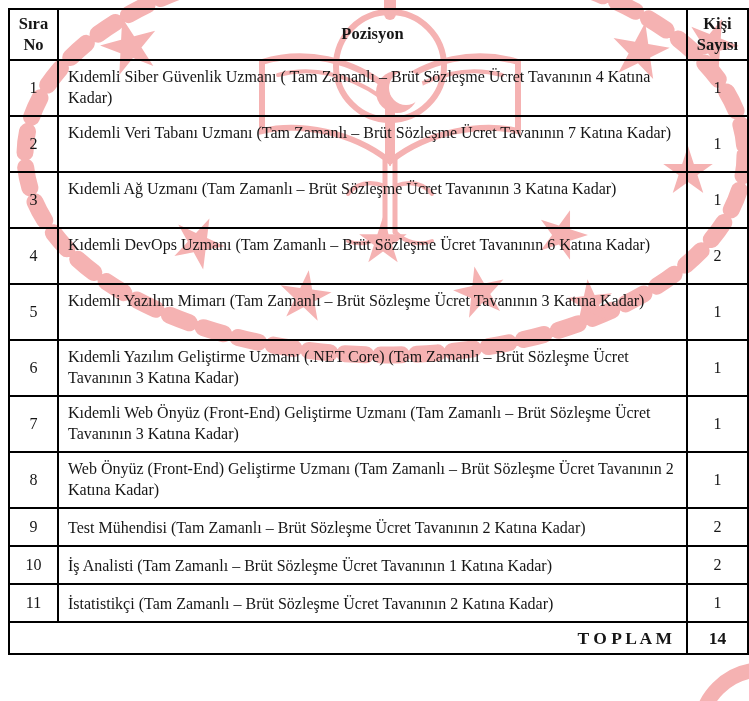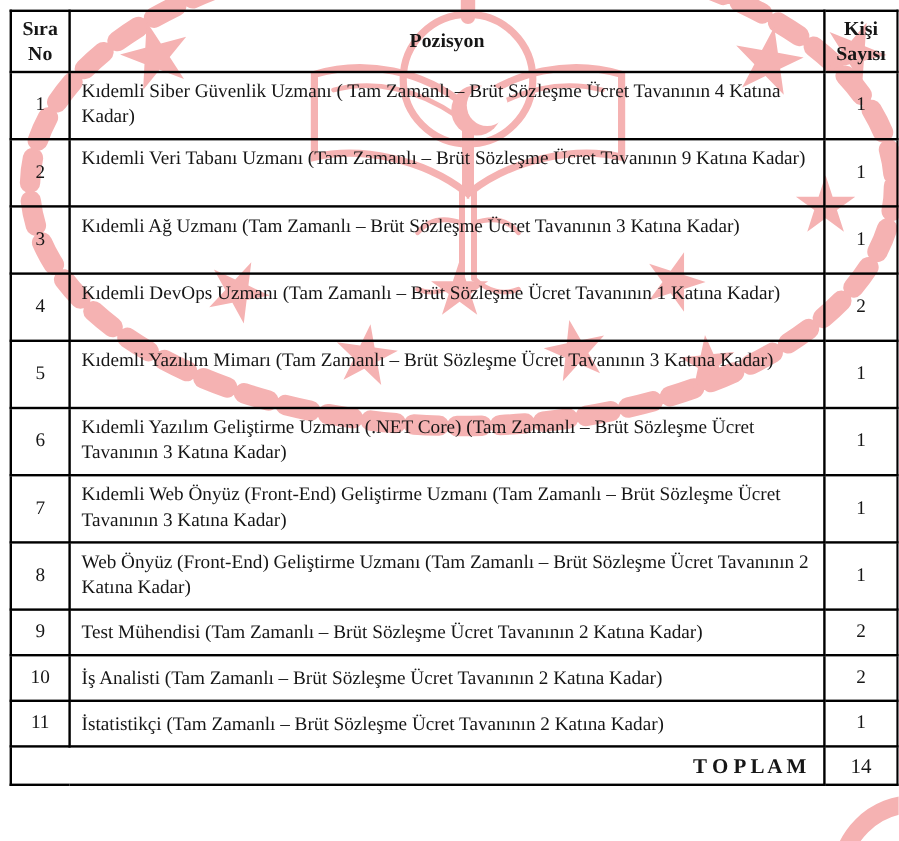--- a/index.html
+++ b/index.html
@@ -48,21 +48,21 @@
     padding:5px 10px 4px 9px;
   }
   tr.tall td.pos{vertical-align:top;border-radius:10px;}
   tr.short td.pos{vertical-align:middle;padding-top:2px;padding-bottom:2px;}
   td.total-label{
     font-size:17.5px;font-weight:bold;
     text-align:right;vertical-align:middle;
     padding-right:14px;
   }
   td.total-value{
-    font-size:17.5px;font-weight:normal;
+    font-size:17.5px;font-weight:bold;
     text-align:center;vertical-align:middle;
   }
 </style>
 </head>
 <body>
 
 <div class="page">
 
   <svg class="watermark" viewBox="0 0 749 701" width="749" height="701" aria-hidden="true">
     <defs>
@@ -125,31 +125,31 @@
       <th>Kişi
 Sayısı</th>
     </tr>
     <tr class="tall">
       <td class="num">1</td>
       <td class="pos">Kıdemli Siber Güvenlik Uzmanı ( Tam Zamanlı – Brüt Sözleşme Ücret Tavanının 4 Katına Kadar)</td>
       <td class="cnt">1</td>
     </tr>
     <tr class="tall">
       <td class="num">2</td>
-      <td class="pos">Kıdemli Veri Tabanı Uzmanı (Tam Zamanlı – Brüt Sözleşme Ücret Tavanının 9 Katına Kadar)</td>
+      <td class="pos">Kıdemli Veri Tabanı Uzmanı (Tam Zamanlı – Brüt Sözleşme Ücret Tavanının 7 Katına Kadar)</td>
       <td class="cnt">1</td>
     </tr>
     <tr class="tall">
       <td class="num">3</td>
       <td class="pos">Kıdemli Ağ Uzmanı (Tam Zamanlı – Brüt Sözleşme Ücret Tavanının 3 Katına Kadar)</td>
       <td class="cnt">1</td>
     </tr>
     <tr class="tall">
       <td class="num">4</td>
-      <td class="pos">Kıdemli DevOps Uzmanı (Tam Zamanlı – Brüt Sözleşme Ücret Tavanının 1 Katına Kadar)</td>
+      <td class="pos">Kıdemli DevOps Uzmanı (Tam Zamanlı – Brüt Sözleşme Ücret Tavanının 6 Katına Kadar)</td>
       <td class="cnt">2</td>
     </tr>
     <tr class="tall">
       <td class="num">5</td>
       <td class="pos">Kıdemli Yazılım Mimarı  (Tam Zamanlı – Brüt Sözleşme Ücret Tavanının 3 Katına Kadar)</td>
       <td class="cnt">1</td>
     </tr>
     <tr class="tall">
       <td class="num">6</td>
       <td class="pos">Kıdemli Yazılım Geliştirme Uzmanı (.NET Core)  (Tam Zamanlı – Brüt Sözleşme Ücret Tavanının 3 Katına Kadar)</td>
@@ -165,21 +165,21 @@
       <td class="pos">Web Önyüz (Front-End) Geliştirme Uzmanı (Tam Zamanlı – Brüt Sözleşme Ücret Tavanının 2 Katına Kadar)</td>
       <td class="cnt">1</td>
     </tr>
     <tr class="short">
       <td class="num">9</td>
       <td class="pos">Test Mühendisi  (Tam Zamanlı – Brüt Sözleşme Ücret Tavanının 2 Katına Kadar)</td>
       <td class="cnt">2</td>
     </tr>
     <tr class="short">
       <td class="num">10</td>
-      <td class="pos">İş Analisti  (Tam Zamanlı – Brüt Sözleşme Ücret Tavanının 2 Katına Kadar)</td>
+      <td class="pos">İş Analisti  (Tam Zamanlı – Brüt Sözleşme Ücret Tavanının 1 Katına Kadar)</td>
       <td class="cnt">2</td>
     </tr>
     <tr class="short">
       <td class="num">11</td>
       <td class="pos">İstatistikçi  (Tam Zamanlı – Brüt Sözleşme Ücret Tavanının 2 Katına Kadar)</td>
       <td class="cnt">1</td>
     </tr>
     <tr class="totalrow">
       <td class="total-label" colspan="2">T O P L A M</td>
       <td class="total-value">14</td>

